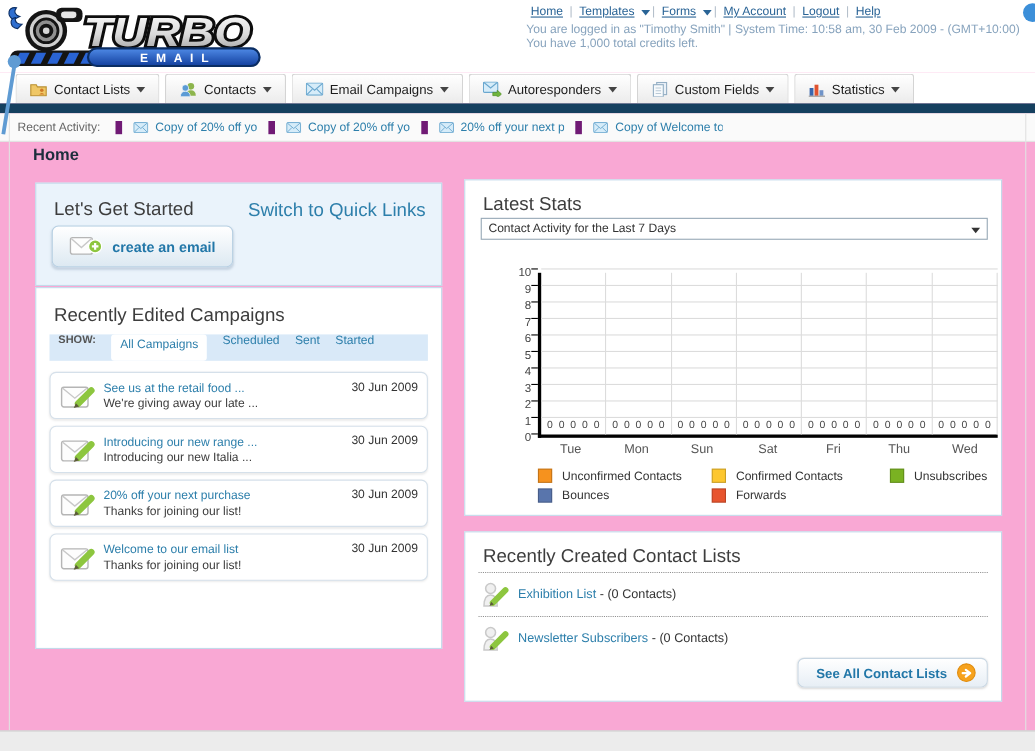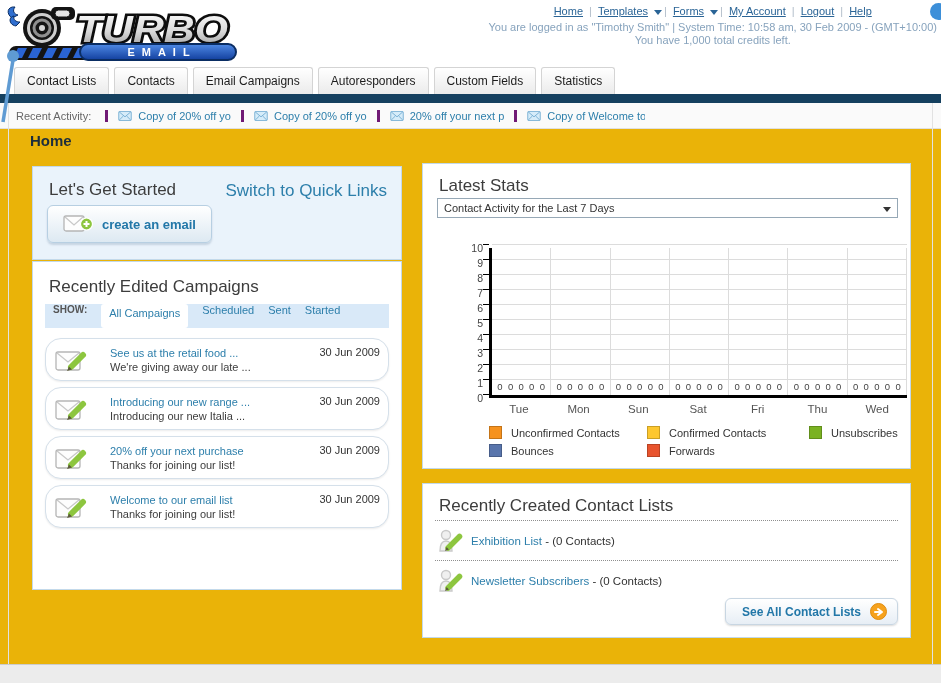--- a/index.html
+++ b/index.html
@@ -1,44 +1,44 @@
 <!DOCTYPE html>
 <html><head>
 <meta charset="utf-8">
 <style>
   * { margin:0; padding:0; box-sizing:border-box; }
   body { background:#fff; font-family:"Liberation Sans", sans-serif; }
-  #app { position:relative; width:941px; height:683px; background:#eab308; overflow:hidden; margin:0 auto; }
+  #app { position:relative; width:941px; height:683px; background:#f9a8d4; overflow:hidden; margin:0 auto; }
 
   
   .header { position:absolute; left:0; top:0; width:941px; height:66px; background:#fff; }
   .logo { position:absolute; left:4px; top:2px; cursor:pointer; }
   .logo-string { position:absolute; left:0px; top:48px; z-index:6; pointer-events:none; }
-  .header-right { position:absolute; right:4px; top:5px; text-align:center; }
+  .header-right { position:absolute; right:14px; top:5px; text-align:left; }
   .nav-links { font-size:11px; color:#9aa7b4; white-space:nowrap; }
   .nav-links a { color:#2a6496; text-decoration:underline; cursor:pointer; margin:0 4px; }
   .nav-sep { color:#b0bcc8; margin:0 2px; }
   .nav-caret { display:inline-block; width:0; height:0; border-left:4px solid transparent; border-right:4px solid transparent; border-top:5px solid #2a6496; vertical-align:middle; margin-left:2px; }
   .login-line { font-size:11px; color:#87a3bd; margin-top:4px; }
   .credits-line { font-size:11px; color:#87a3bd; margin-top:1px; }
   .help-bubble { position:absolute; right:-6px; top:3px; width:17px; height:17px; border-radius:50%; background:#3c8fd9; }
 
   
   .tabbar { position:absolute; left:0; top:66px; width:941px; height:28px; background:#fff; padding-left:14px; display:flex; align-items:flex-end; }
   .tab { display:inline-flex; align-items:center; gap:6px; height:27px; padding:0 12px; margin-right:5px;
          background:linear-gradient(#ffffff,#ebebeb); border:1px solid #d4d4d4; border-bottom:none;
-         border-radius:3px 3px 0 0; font-size:12px; color:#1c1c1c; cursor:pointer; white-space:nowrap;flex-direction:column; }
+         border-radius:3px 3px 0 0; font-size:12px; color:#1c1c1c; cursor:pointer; white-space:nowrap; }
   .tab-caret { width:0; height:0; border-left:4px solid transparent; border-right:4px solid transparent; border-top:5px solid #444; }
 
   .navybar { position:absolute; left:0; top:94px; width:941px; height:9px; background:#15405f; }
 
   
   .activity { position:absolute; left:0; top:103px; width:941px; height:26px; background:#fafafa; border-bottom:1px solid #e0e0e0; display:flex; align-items:center; padding-left:16px; }
   .activity-label { font-size:11px; color:#666; margin-right:14px; }
-  .activity-item { display:inline-flex; align-items:center; gap:6px; padding:0 10px; font-size:11px; color:#2d7fab; cursor:pointer; border-left:3px solid #701a75; }
+  .activity-item { display:inline-flex; align-items:center; gap:6px; padding:0 10px; font-size:11px; color:#2d7fab; cursor:pointer; border-left:6px solid #701a75; }
   .activity-item:first-of-type { border-left:none; }
   .activity-item .txt { max-width:98px; overflow:hidden; white-space:nowrap; }
 
   
   .page-frame { position:absolute; left:8px; top:103px; width:925px; height:561px; border-left:1px solid #e2e2e2; border-right:1px solid #e2e2e2; pointer-events:none; }
   .footer-strip { position:absolute; left:0; top:664px; width:941px; height:19px; background:#ececec; border-top:1px solid #cccccc; }
 
   .page-title { position:absolute; left:30px; top:132px; font-size:15px; font-weight:bold; color:#1d2e3c; }
 
   
@@ -55,22 +55,22 @@
              font-size:13px; font-weight:bold; color:#2277a8; cursor:pointer; }
 
   
   .camp-panel { left:32px; top:261px; width:370px; height:329px; }
   .camp-title { position:absolute; left:16px; top:15px; }
   .show-bar { position:absolute; left:12px; top:42px; width:344px; height:24px; background:#d9e9f8; display:flex; padding:0 8px; gap:14px; }
   .show-label { font-size:10px; font-weight:bold; color:#555; }
   .filter { font-size:11px; color:#2d7fab; cursor:pointer; }
   .filter.active { background:#fff; border-radius:3px; padding:3px 8px; }
   .camp-rows { position:absolute; left:12px; top:76px; width:344px; }
-  .camp-row { border:1px solid #d5e0ea; border-radius:16px; box-shadow:0 1px 2px rgba(0,0,0,.08); height:43px; margin-bottom:6px;
-              display:flex; align-items:center; padding:0 8px; cursor:pointer; background:#fff;gap:16px; }
+  .camp-row { border:1px solid #d5e0ea; border-radius:6px; box-shadow:0 1px 2px rgba(0,0,0,.08); height:43px; margin-bottom:6px;
+              display:flex; align-items:center; padding:0 8px; cursor:pointer; background:#fff; }
   .camp-row .texts { flex:1; line-height:14px; margin-left:6px; }
   .camp-row .c-title { font-size:11px; color:#2d7fab; cursor:pointer; }
   .camp-row .c-sub { font-size:11px; color:#3d3d3d; }
   .camp-row .c-date { font-size:11px; color:#333; align-self:flex-start; margin-top:7px; }
   .pill-btn { position:absolute; right:12px; bottom:12px; height:27px; padding:0 10px 0 16px; border:1px solid #c8d6e2; border-radius:6px;
               background:linear-gradient(#ffffff,#e7eef5); box-shadow:0 1px 2px rgba(0,0,0,.15); display:inline-flex; align-items:center; gap:9px;
               font-size:12px; font-weight:bold; color:#2277a8; cursor:pointer; }
 
   
   .stats-panel { left:422px; top:163px; width:489px; height:306px; }

